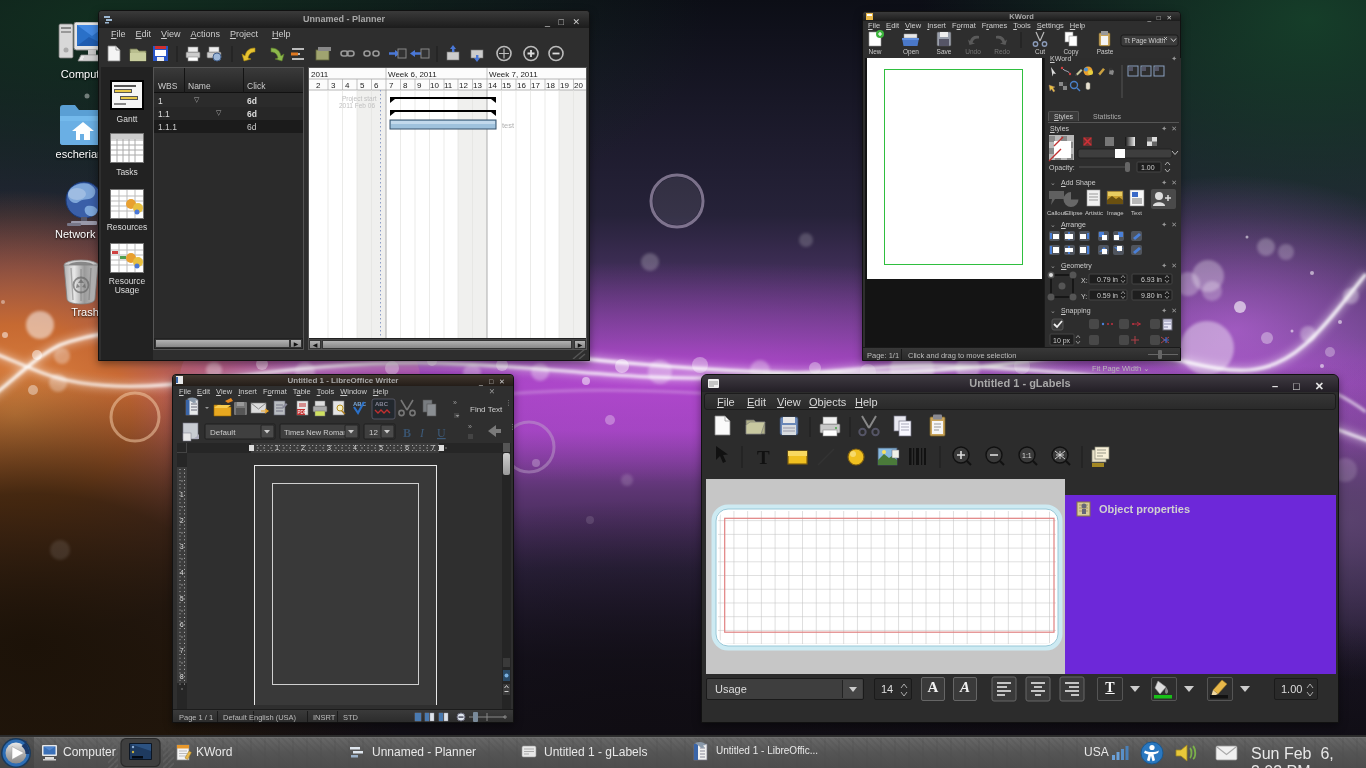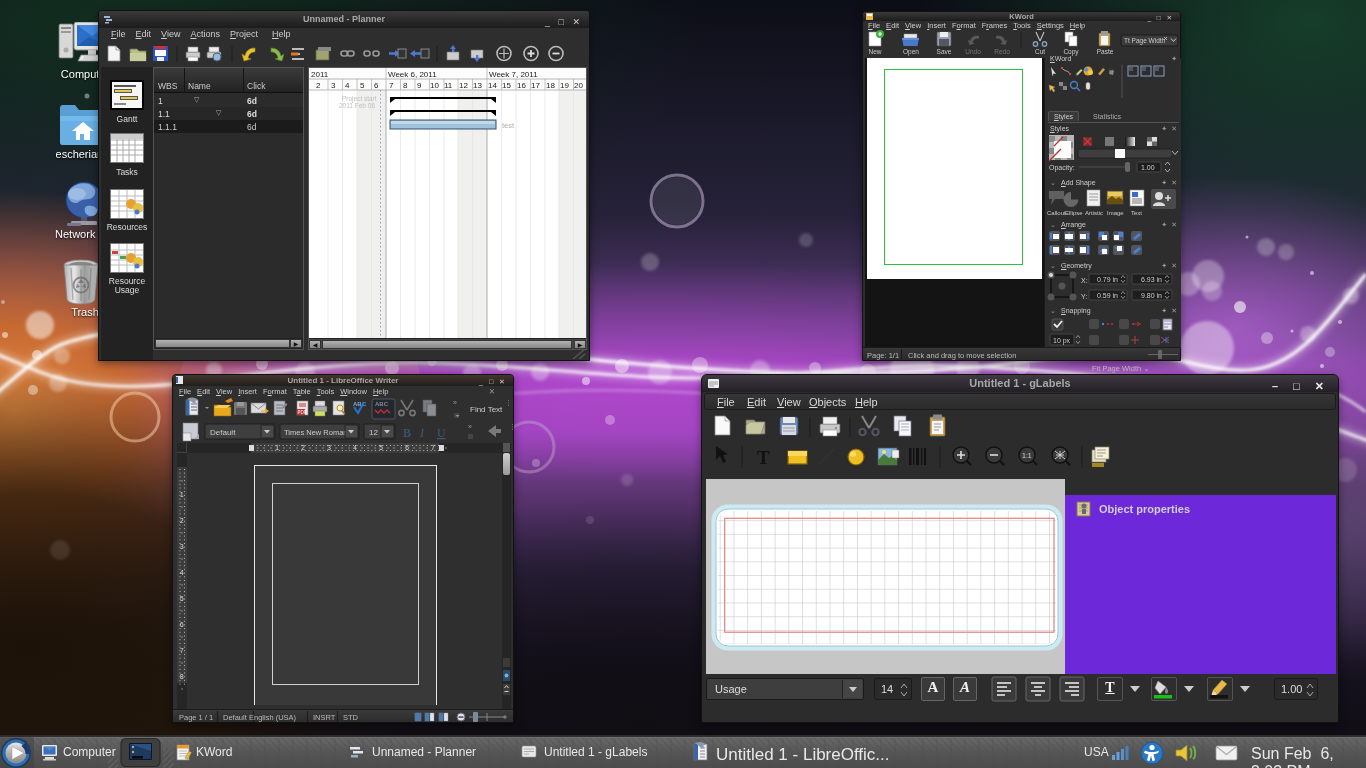--- a/index.html
+++ b/index.html
@@ -1319,16 +1319,16 @@
 
     <g transform="translate(1216,10)">
       <rect x="0" y="0" width="21" height="14" rx="1.5" fill="#f0f0f0" stroke="#999" stroke-width=".8"></rect>
       <path d="M1,1 l9.5,7.5 9.5,-7.5" fill="none" stroke="#aaa" stroke-width="1.2"></path>
     </g>
   </svg>
   <span style="position:absolute;left:63px;top:9px;font-size:12px">Computer</span>
   <span style="position:absolute;left:196px;top:9px;font-size:12px">KWord</span>
   <span style="position:absolute;left:372px;top:9px;font-size:12px">Unnamed - Planner</span>
   <span style="position:absolute;left:544px;top:9px;font-size:12px">Untitled 1 - gLabels</span>
-  <span style="position:absolute;left:716px;top:9px;font-size:17px">Untitled 1 - LibreOffic...</span>
+  <span style="position:absolute;left:716px;top:9px;font-size:10px">Untitled 1 - LibreOffic...</span>
   <span style="position:absolute;left:1084px;top:9px;font-size:12px">USA</span>
   <span style="position:absolute;left:1251px;top:9px;font-size:16px">Sun Feb&nbsp; 6,&nbsp; 3:03 PM</span>
 </div>
 
 </body></html>

